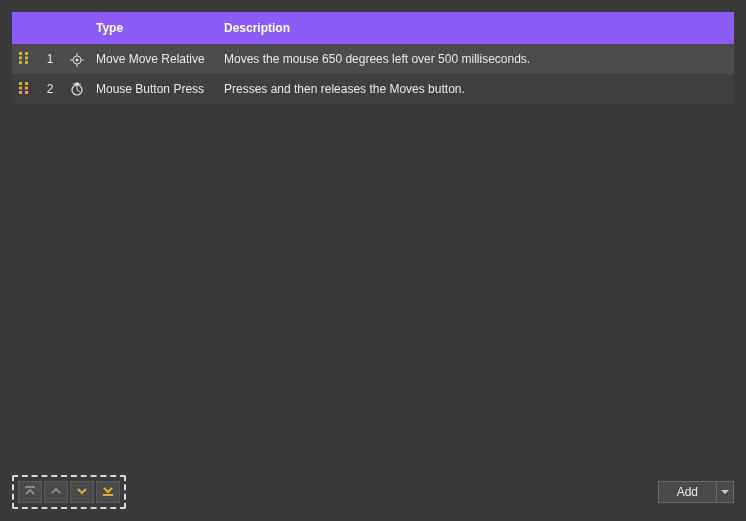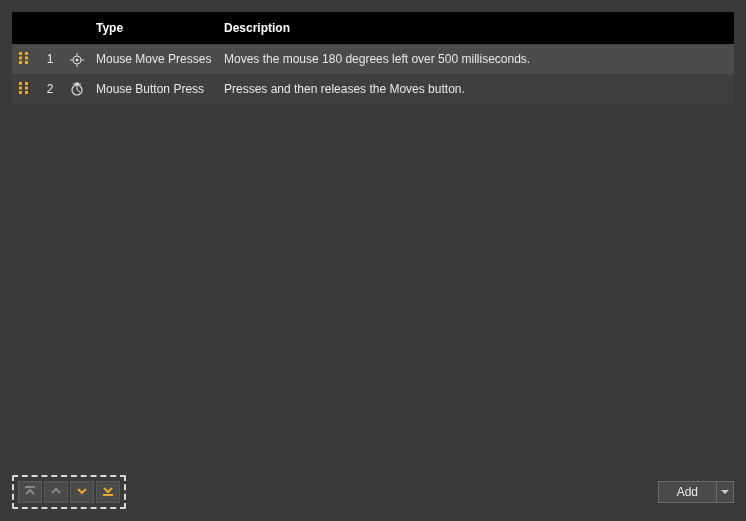--- a/index.html
+++ b/index.html
@@ -13,21 +13,21 @@
     position: relative;
   }
   .table-area {
     width: 100%;
   }
   table {
     width: 100%;
     border-collapse: collapse;
   }
   thead tr {
-    background: #000000;
+    background: #8b5cf6;
   }
   thead th {
     text-align: left;
     font-weight: 600;
     color: #ffffff;
     font-size: 12px;
     height: 32px;
     padding: 0 6px;
     border-bottom: 1px solid #444;
   }
@@ -147,22 +147,22 @@
             <svg width="14" height="14" viewBox="0 0 14 14">
               <circle cx="7" cy="7" r="4" fill="none" stroke="#ddd" stroke-width="1"></circle>
               <circle cx="7" cy="7" r="1.5" fill="#ddd"></circle>
               <line x1="7" y1="0" x2="7" y2="3" stroke="#ddd" stroke-width="1"></line>
               <line x1="7" y1="11" x2="7" y2="14" stroke="#ddd" stroke-width="1"></line>
               <line x1="0" y1="7" x2="3" y2="7" stroke="#ddd" stroke-width="1"></line>
               <line x1="11" y1="7" x2="14" y2="7" stroke="#ddd" stroke-width="1"></line>
             </svg>
           </span>
         </td>
-        <td class="col-type">Mouse Move Presses</td>
-        <td class="col-desc">Moves the mouse 180 degrees left over 500 milliseconds.</td>
+        <td class="col-type">Move Move Relative</td>
+        <td class="col-desc">Moves the mouse 650 degrees left over 500 milliseconds.</td>
       </tr>
       <tr class="row1">
         <td class="col-drag">
           <span class="drag-handle">
             <svg width="10" height="12" viewBox="0 0 10 12">
               <rect x="0" y="0" width="3" height="3" fill="#e6a92e"></rect>
               <rect x="6" y="0" width="3" height="3" fill="#e6a92e"></rect>
               <rect x="0" y="4.5" width="3" height="3" fill="#e6a92e"></rect>
               <rect x="6" y="4.5" width="3" height="3" fill="#e6a92e"></rect>
               <rect x="0" y="9" width="3" height="3" fill="#e6a92e"></rect>

